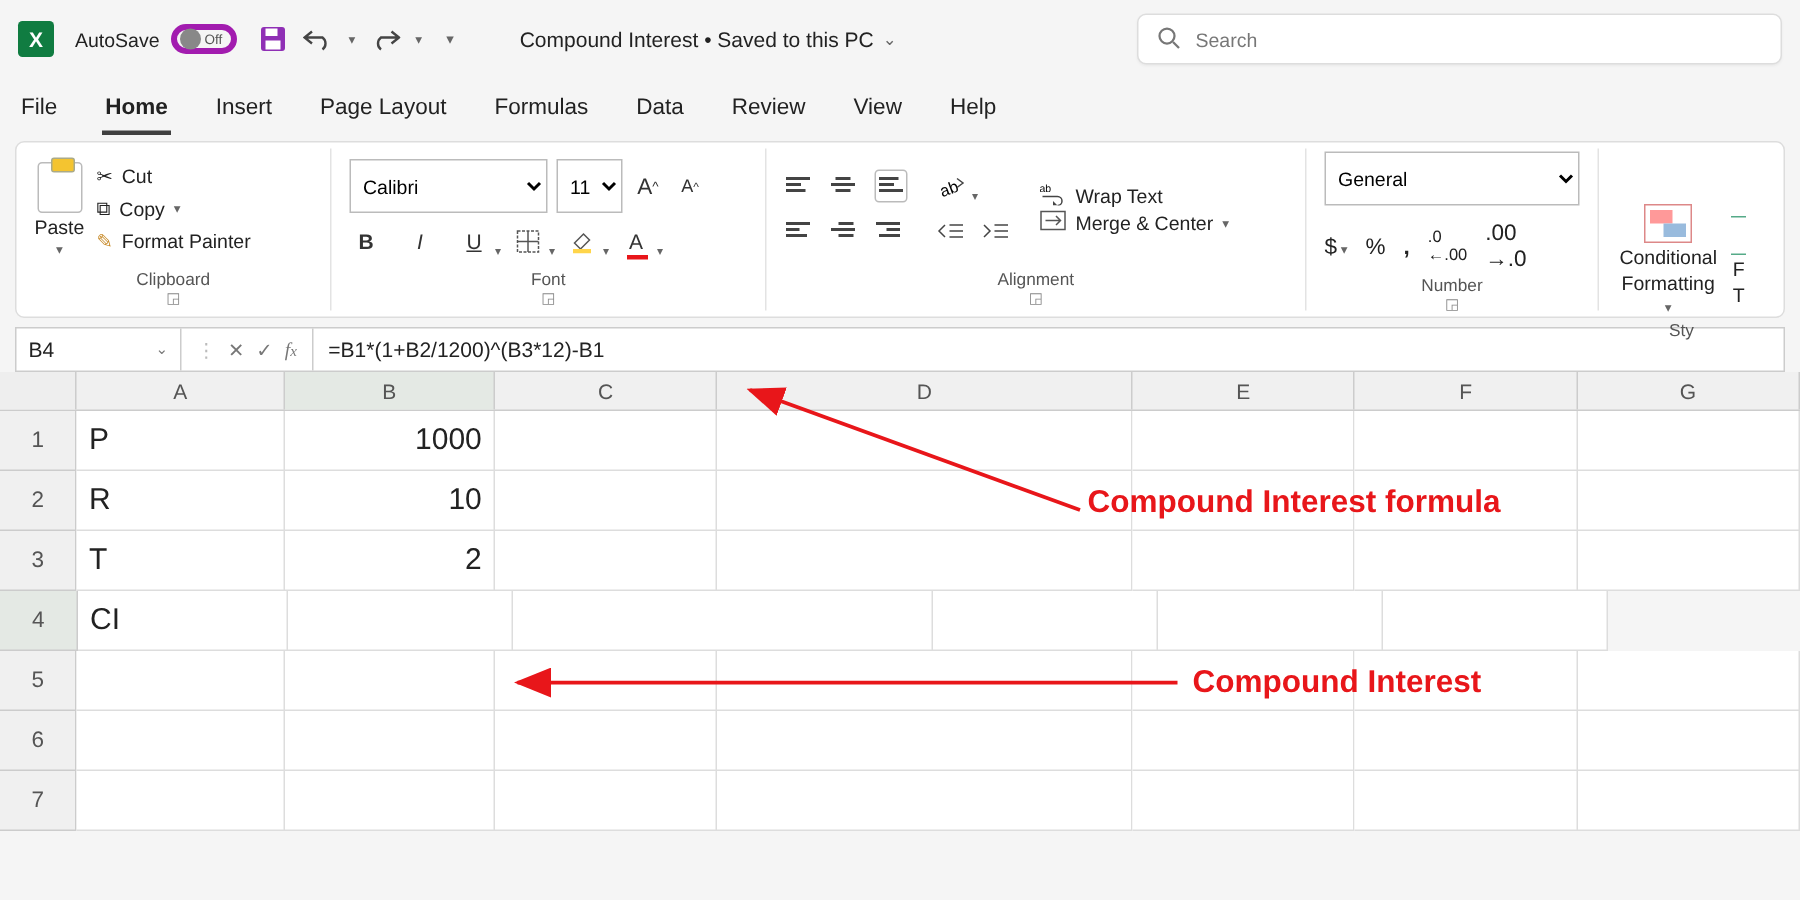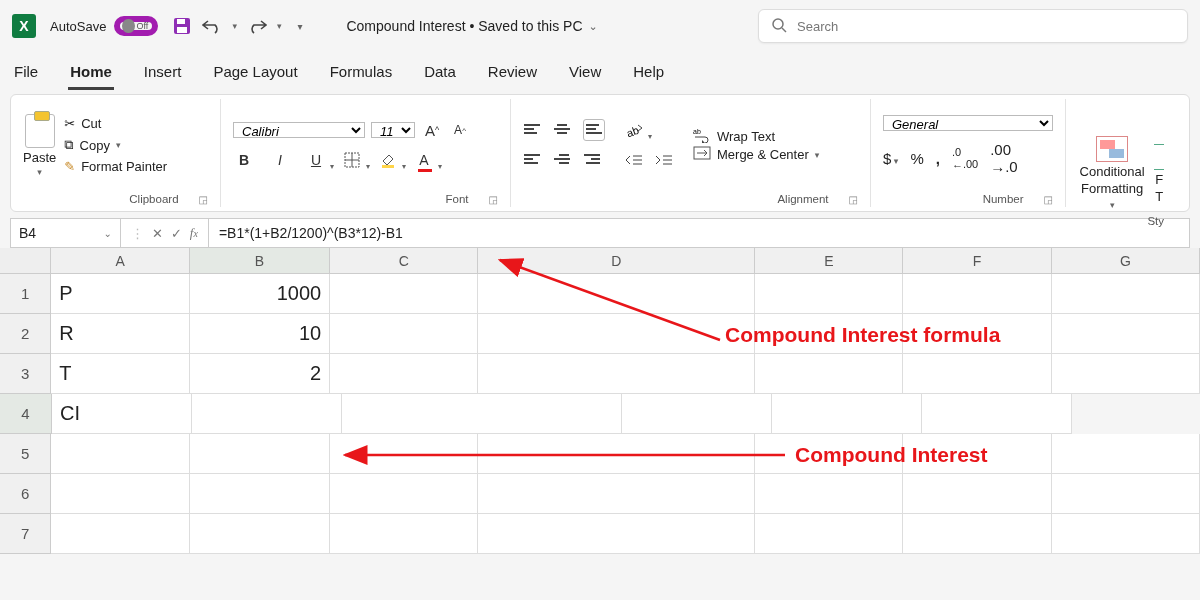--- a/index.html
+++ b/index.html
@@ -25,21 +25,21 @@
     width: 24px; height: 24px;
     background: #107c41;
     color: #fff;
     display: flex; align-items: center; justify-content: center;
     font-weight: bold;
     font-size: 14px;
     border-radius: 3px;
   }
   .autosave { display: flex; align-items: center; gap: 8px; font-size: 13px; color: #222; }
   .toggle {
-    width: 44px; height: 20px; border: 6px solid #a21caf; border-radius: 10px;
+    width: 44px; height: 20px; border: 4px solid #a21caf; border-radius: 10px;
     display: flex; align-items: center; padding: 0 4px 0 2px;
     font-size: 9px; color: #555; gap: 2px;
   }
   .toggle .knob { width: 14px; height: 14px; border-radius: 50%; background: #888; }
   .qat { display: flex; align-items: center; gap: 10px; }
   .qat .ic { width: 20px; height: 20px; display:flex;align-items:center;justify-content:center; color:#7719aa;}
   .filetitle { font-size: 14px; color: #222; margin-left: 30px; display:flex;align-items:center;gap:6px;}
   .search {
     margin-left: auto;
     width: 430px; height: 34px;
@@ -66,31 +66,31 @@
     display: flex;
     align-items: stretch;
     padding: 4px 0;
   }
   .group {
     border-right: 1px solid #e3e3e3;
     padding: 2px 12px;
     display: flex; flex-direction: column; justify-content: space-between;
   }
   .group:last-child { border-right:none; }
-  .group-label { font-size: 11.5px; color: #555; text-align: center; padding-top:4px; display:flex; justify-content:flex-end; align-items:center; gap:20px;}
+  .group-label { font-size: 11.5px; color: #555; text-align: center; padding-top:4px; display:flex; justify-content:flex-end; align-items:center; flex-direction:column;}
   .group-body { flex:1; display:flex; align-items:center; }
   .launcher { font-size:10px; color:#888; }
   .paste-col { display:flex; flex-direction:column; align-items:center; gap:2px;}
   .paste-ic { width:30px;height:34px;border:1px solid #bbb;border-radius:3px;background:#fff;position:relative;}
   .paste-ic::before{content:"";position:absolute;top:-4px;left:8px;width:14px;height:8px;background:#f4c430;border:1px solid #aa8;border-radius:2px;}
   .clip-col { display:flex;flex-direction:column;gap:6px;font-size:13px;color:#222;margin-left:8px;}
   .clip-row{display:flex;align-items:center;gap:6px;}
   .font-box { display:flex;flex-direction:column;gap:8px;}
   .font-row { display:flex;align-items:center;gap:6px;}
-  select.thin, input.thin { height:16px;border:1px solid #bbb;background:#fff;font-size:13px;padding:0 4px;font-style:italic;}
+  select.thin, input.thin { height:36px;border:1px solid #bbb;background:#fff;font-size:13px;padding:0 4px;}
   .fontname{width:132px;} .fontsize{width:44px;}
   .ib { width:22px;height:22px;display:inline-flex;align-items:center;justify-content:center;font-size:14px;color:#333;position:relative;}
   .ib.caret::after{content:"▾";font-size:8px;position:absolute;right:-7px;bottom:0;color:#666;}
   .align-box{display:flex;flex-direction:column;gap:8px;}
   .align-row{display:flex;gap:8px;align-items:center;}
   .aln{width:20px;height:16px;display:inline-block;}
   .aln span{display:block;height:2px;background:#444;margin:2px 0;}
   .num-box{display:flex;flex-direction:column;gap:10px;}
   .num-row{display:flex;gap:12px;align-items:center;font-size:15px;}
   .cf-col{display:flex;flex-direction:column;align-items:center;gap:2px;font-size:13px;text-align:center;margin-top:35px;}

